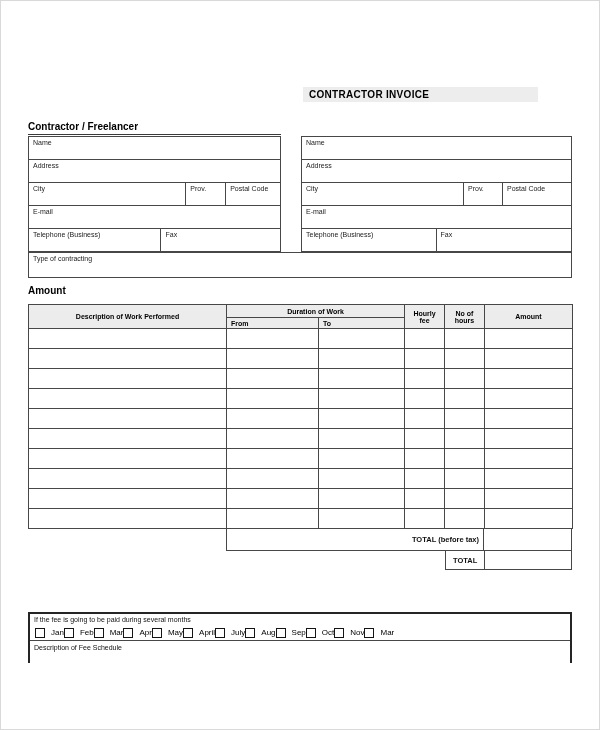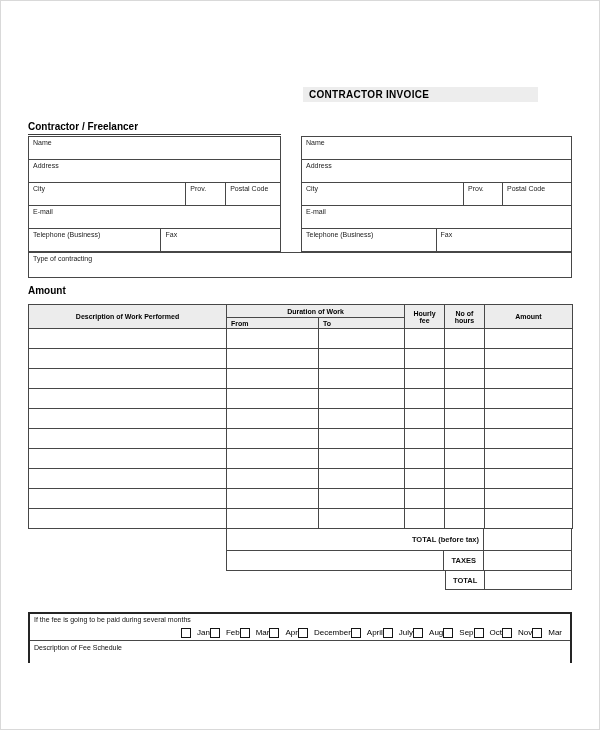--- a/index.html
+++ b/index.html
@@ -55,21 +55,21 @@
   .tcell + .tcell { margin-left:-1px; }
   .t-label { font-weight:bold; justify-content:flex-end; padding-right:4px; }
   .t-center { font-weight:bold; justify-content:center; }
   
   .fee-box {
     position:absolute; left:27px; top:611px; width:544px; height:51px;
     border:2px solid #252525; border-bottom:none; background:#fff;
   }
   .fee-note { font-size:7px; color:#111; padding:2px 4px 0 4px; height:11px; }
   .months-row {
-    display:flex; align-items:center; justify-content:flex-end;
+    display:flex; align-items:center; justify-content:flex-start;
     height:16px; padding:0 8px 0 5px; border-bottom:1px solid #474747;
   }
   .month { display:flex; align-items:center; }
   .cb {
     width:10px; height:10px; border:1.5px solid #141414; background:#fff;
     display:inline-block; flex:none;
   }
   .ml { font-size:8px; margin-left:6px; color:#000; }
   .fee-desc { font-size:7px; color:#111; padding:3px 4px; }
 </style>
@@ -226,25 +226,20 @@
             <td></td>
             <td></td>
           </tr>
         </tbody>
     </table>
 
     <div class="trow" style="margin-left:198px; height:23px;">
       <div class="tcell t-label" style="width:258px;padding-left:16px;">TOTAL (before tax)</div>
       <div class="tcell" style="width:89px;"></div>
     </div>
-    <div class="trow" style="margin-left:198px; height:21px;">
-      <div class="tcell" style="width:219px;"></div>
-      <div class="tcell t-center" style="width:41px;">TAXES</div>
-      <div class="tcell" style="width:89px;"></div>
-    </div>
     <div class="trow" style="margin-left:417px; height:20px;">
       <div class="tcell t-center" style="width:41px;">TOTAL</div>
       <div class="tcell" style="width:89px;"></div>
     </div>
   </div>
 
 
   <div class="fee-box">
     <div class="fee-note">If the fee is going to be paid during several months</div>
     <div class="months-row" id="months-row">
@@ -259,21 +254,21 @@
         <span class="month">
           <span class="cb"></span>
           <span class="ml">Mar</span>
         </span>
         <span class="month">
           <span class="cb"></span>
           <span class="ml">Apr</span>
         </span>
         <span class="month">
           <span class="cb"></span>
-          <span class="ml">December</span>
+          <span class="ml">May</span>
         </span>
         <span class="month">
           <span class="cb"></span>
           <span class="ml">April</span>
         </span>
         <span class="month">
           <span class="cb"></span>
           <span class="ml">July</span>
         </span>
         <span class="month">

